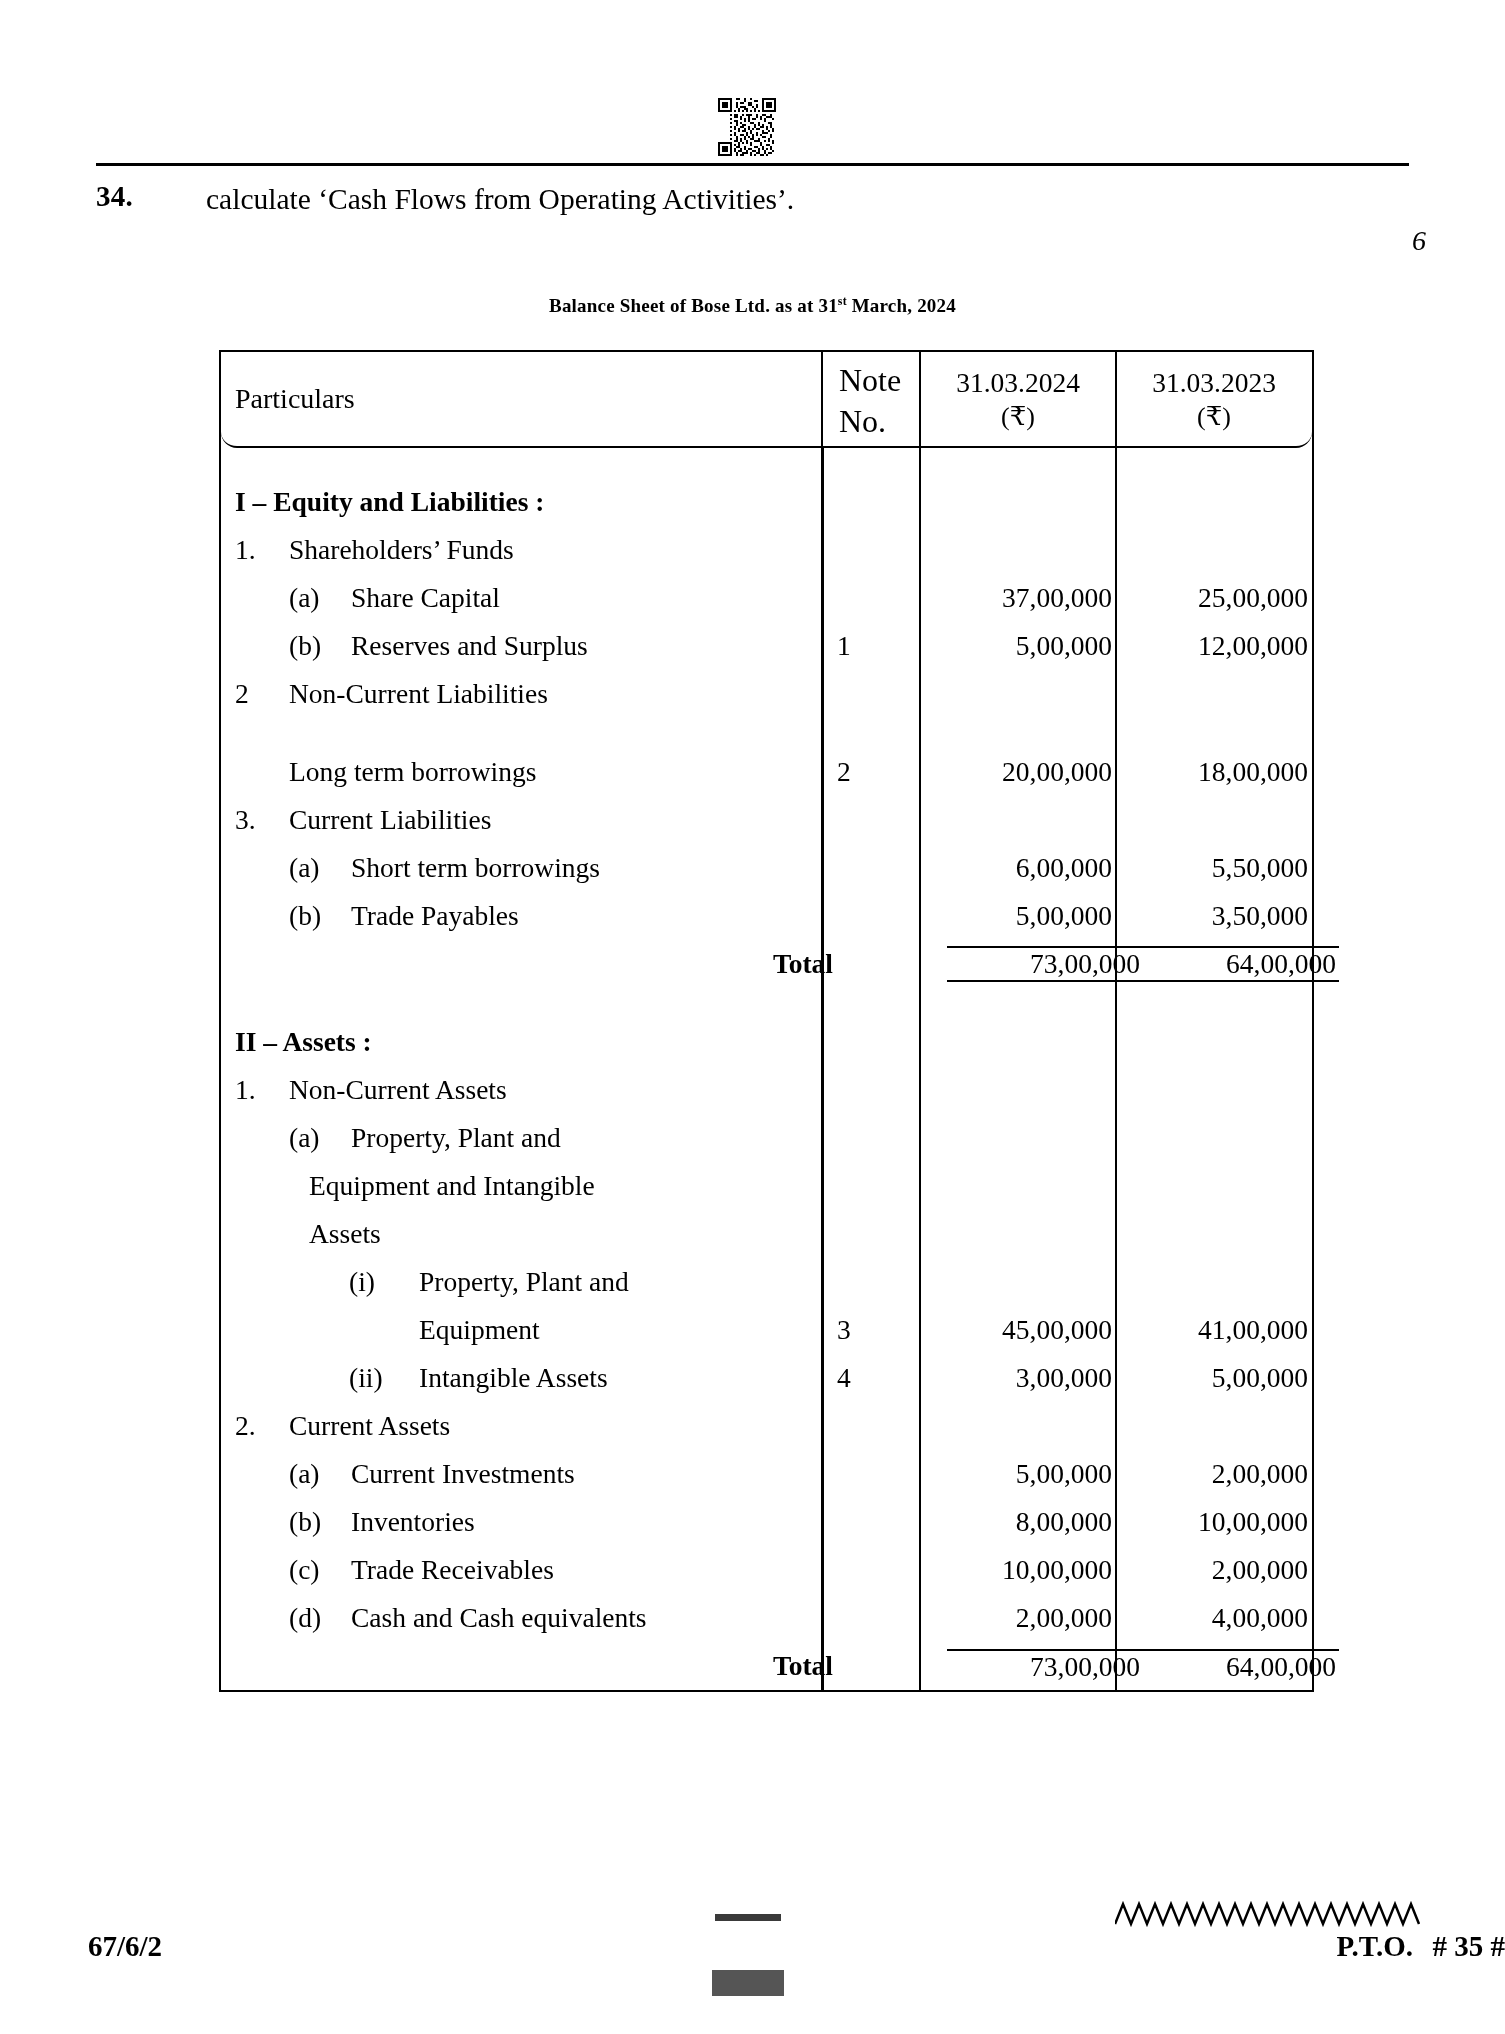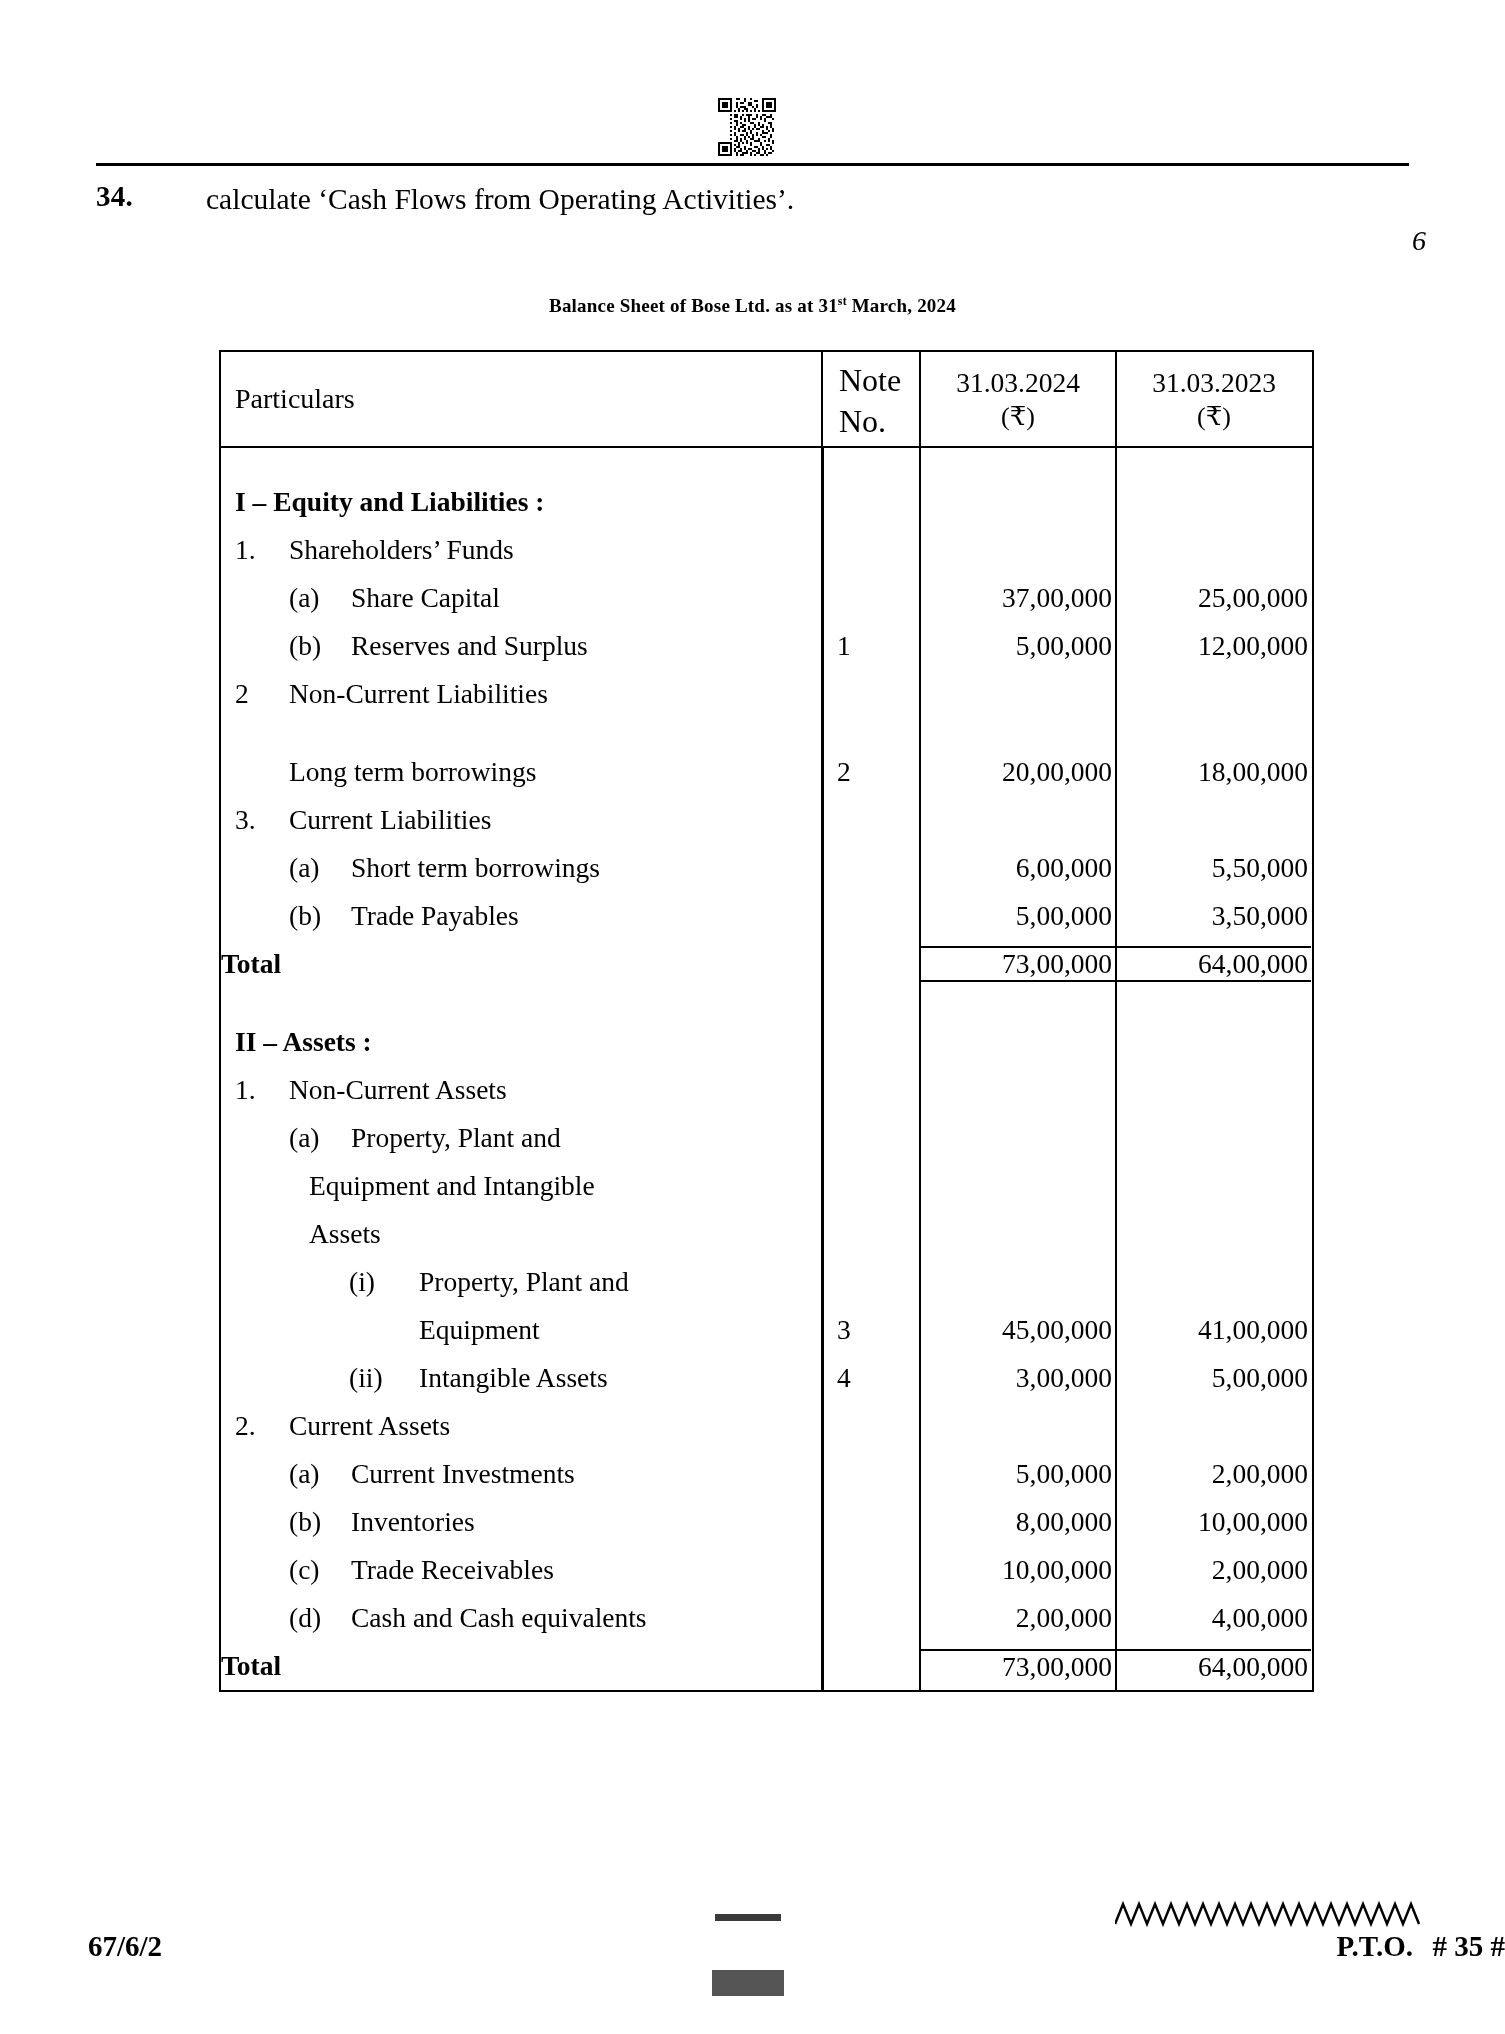--- a/index.html
+++ b/index.html
@@ -131,20 +131,21 @@
     text-align: right;
     padding-right: 16px;
     border-left: 2px solid #000;
   }
   .col-amt.first { border-left: 2px solid #000; }
 
   
   .hdr {
     border-bottom: 2.5px solid #000;
     min-height: 96px;
+    border-radius: 16px;
   }
   .hdr .col-part {
     display: flex;
     align-items: center;
     font-size: 28px;
   }
   .hdr .col-note {
     display: flex;
     flex-direction: column;
     justify-content: center;
@@ -215,21 +216,21 @@
   .lvl-head   { font-weight: bold; padding-left: 14px; }
   .lvl-num    { padding-left: 14px; }
   .lvl-num .mk { display: inline-block; width: 54px; }
   .lvl-alpha  { padding-left: 68px; }
   .lvl-alpha .mk { display: inline-block; width: 62px; }
   .lvl-roman  { padding-left: 128px; }
   .lvl-roman .mk { display: inline-block; width: 70px; }
   .lvl-plain  { padding-left: 68px; }
   .lvl-cont-a { padding-left: 88px; }
   .lvl-cont-r { padding-left: 198px; }
-  .total-lbl  { font-weight: bold; text-align: left; padding-right: 16px; width: 600px; flex: 0 0 600px; box-sizing: border-box;}
+  .total-lbl  { font-weight: bold; text-align: right; padding-right: 16px; width: 600px; flex: 0 0 600px; box-sizing: border-box; margin-left: 28px;}
 
   .total-band {
     position: relative;
   }
   .total-band .cell-amt {
     border-top: 2.5px solid #000;
     border-bottom: 2.5px solid #000;
   }
   .total-band.second .cell-amt {
     border-bottom: none;

